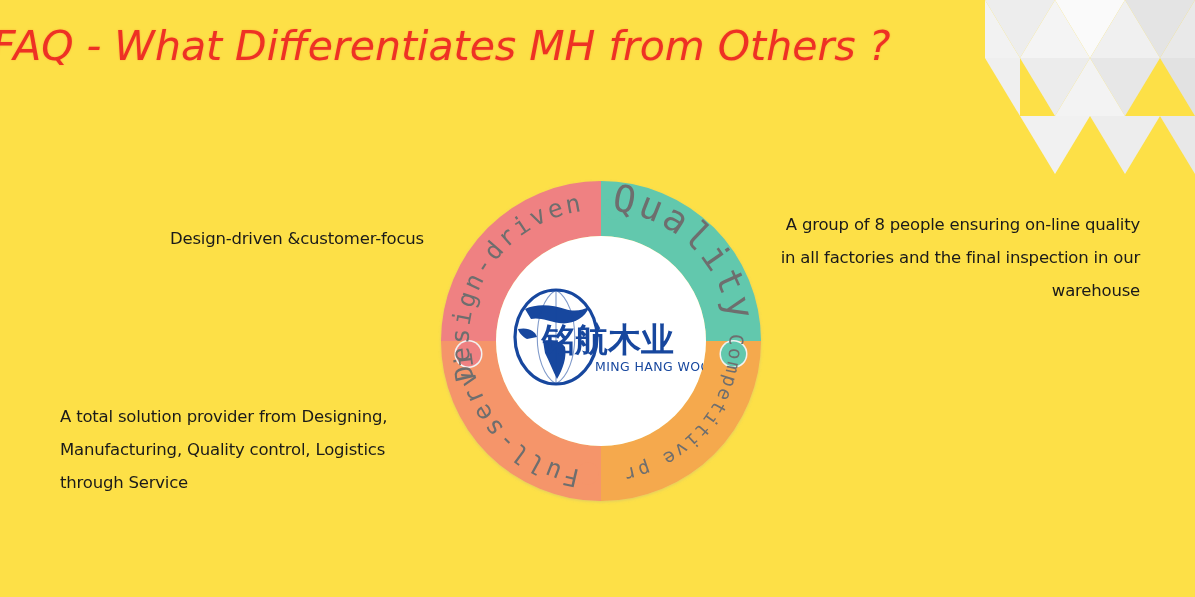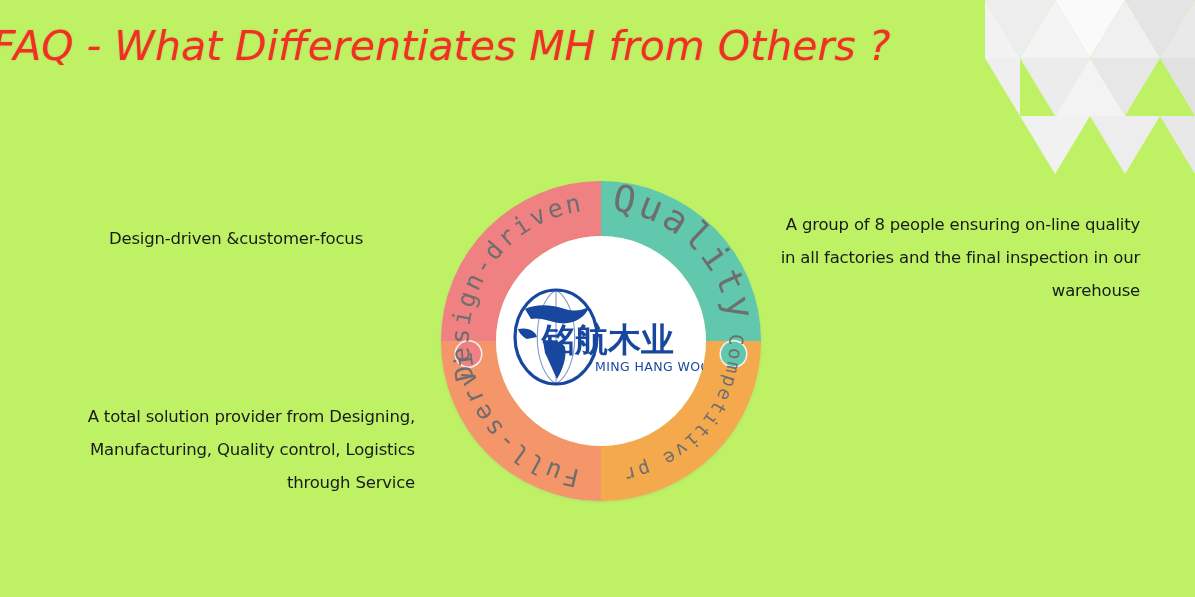--- a/index.html
+++ b/index.html
@@ -10,21 +10,21 @@
     width: 1195px;
     height: 597px;
     background: #f2f2f2;
     font-family: "Liberation Sans", sans-serif;
     overflow: hidden;
   }
   #slide {
     position: relative;
     width: 1195px;
     height: 597px;
-    background: #bef264;
+    background: #fde047;
     overflow: hidden;
   }
 
   
   #poly-corner {
     position: absolute;
     top: 0;
     right: 0;
     width: 210px;
     height: 175px;
@@ -53,36 +53,36 @@
   
   .callout {
     position: absolute;
     color: #1a1a1a;
     font-family: "DejaVu Sans", sans-serif;
     font-size: 16.5px;
     line-height: 33px;
     letter-spacing: -0.2px;
   }
   #callout-tl {
-    left: 56px;
+    left: 64px;
     top: 222px;
     width: 360px;
-    text-align: center;
+    text-align: right;
   }
   #callout-tr {
     left: 770px;
     top: 208px;
     width: 370px;
     text-align: right;
   }
   #callout-bl {
     left: 60px;
     top: 400px;
     width: 355px;
-    text-align: right;
+    text-align: left;
   }
   #callout-br {
     left: 770px;
     top: 400px;
     width: 370px;
     text-align: right;
   }
 
   
   #wheel {

